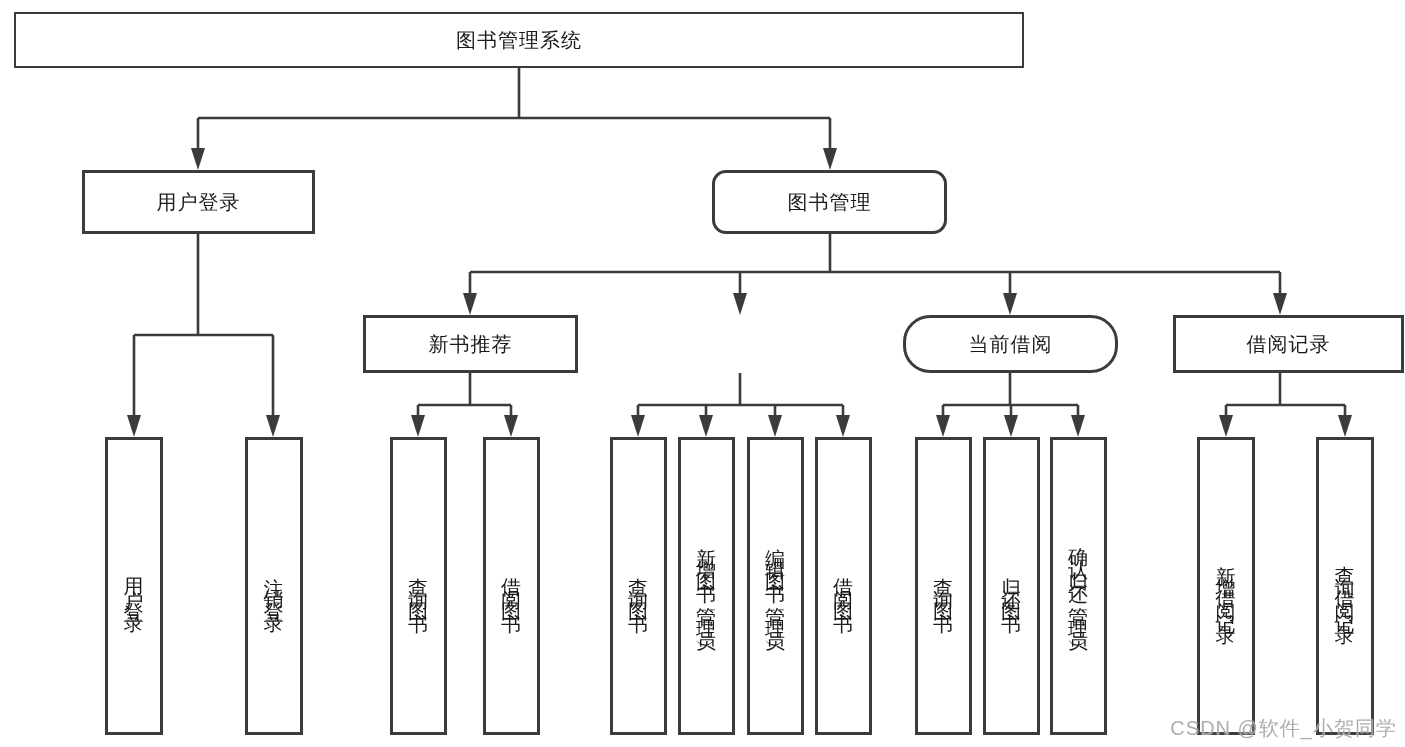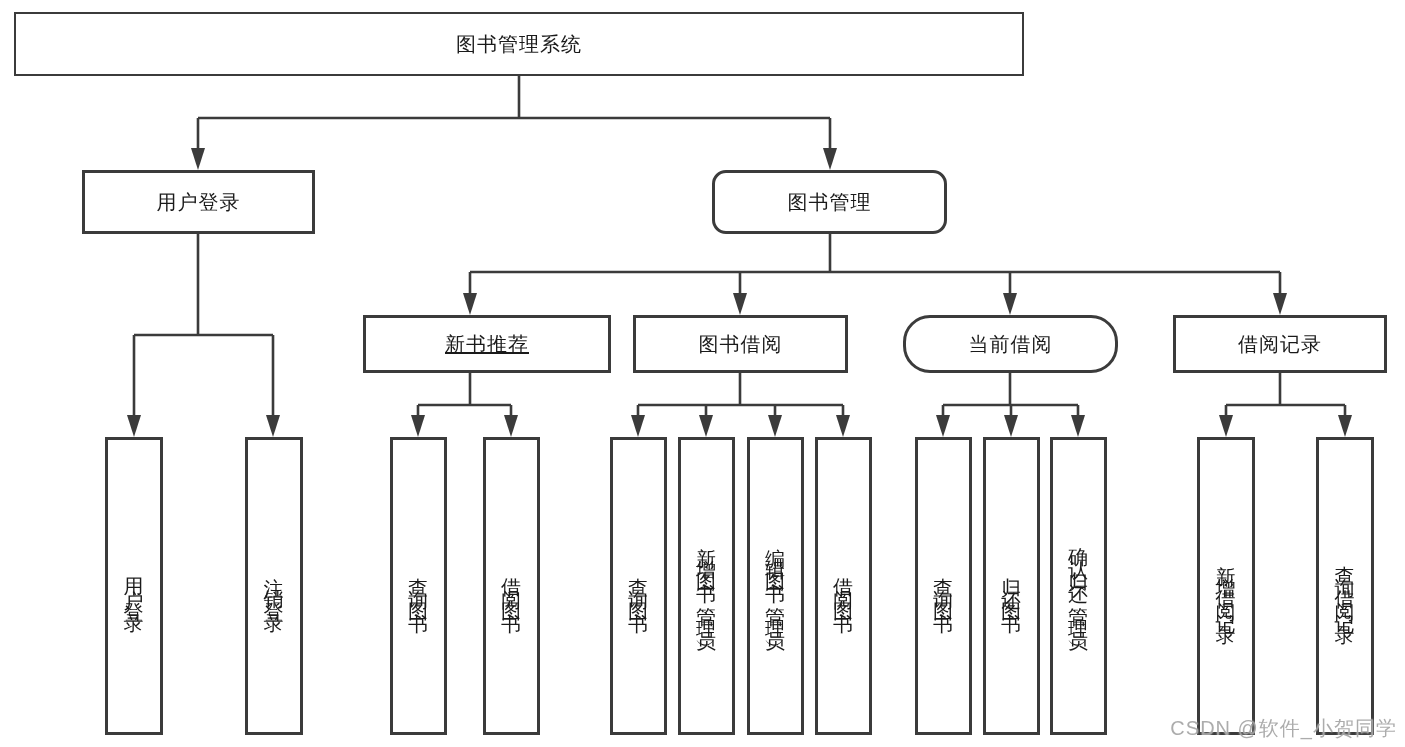--- a/index.html
+++ b/index.html
@@ -129,41 +129,38 @@
 
       <polygon points="936,415 950,415 943,437"></polygon>
       <polygon points="1004,415 1018,415 1011,437"></polygon>
       <polygon points="1071,415 1085,415 1078,437"></polygon>
 
       <polygon points="1219,415 1233,415 1226,437"></polygon>
       <polygon points="1338,415 1352,415 1345,437"></polygon>
     </g>
   </svg>
 
-  <div class="box root" style="left:14px; top:12px; width:1010px; height:64px;text-align:right;">
+  <div class="box root" style="left:14px; top:12px; width:1010px; height:56px;text-align:right;">
     <span>图书管理系统</span>
   </div>
 
   <div class="box" style="left:82px; top:170px; width:233px; height:64px;">
     <span>用户登录</span>
   </div>
   <div class="box" style="left:712px; top:170px; width:235px; height:64px;border-radius:14px;">
     <span>图书管理</span>
   </div>
 
-  <div class="box" style="left:363px; top:315px; width:248px; height:58px;text-decoration:underline;">
+  <div class="box" style="left:363px; top:315px; width:215px; height:58px;">
     <span>新书推荐</span>
-  </div>
-  <div class="box" style="left:633px; top:315px; width:215px; height:58px;">
-    <span>图书借阅</span>
   </div>
   <div class="box" style="left:903px; top:315px; width:215px; height:58px;border-radius:27px;">
     <span>当前借阅</span>
   </div>
-  <div class="box" style="left:1173px; top:315px; width:214px; height:58px;">
+  <div class="box" style="left:1173px; top:315px; width:231px; height:58px;">
     <span>借阅记录</span>
   </div>
 
   <div class="box vbox" style="left:105px; top:437px; width:58px; height:298px;">
     <span>用户登录</span>
   </div>
   <div class="box vbox" style="left:245px; top:437px; width:58px; height:298px;">
     <span>注销登录</span>
   </div>
 

